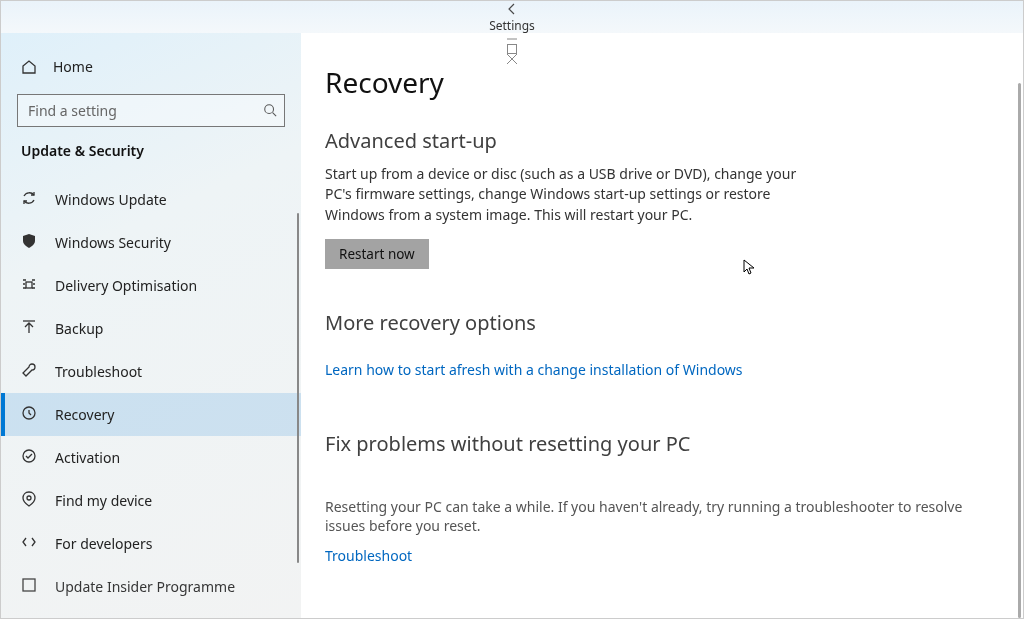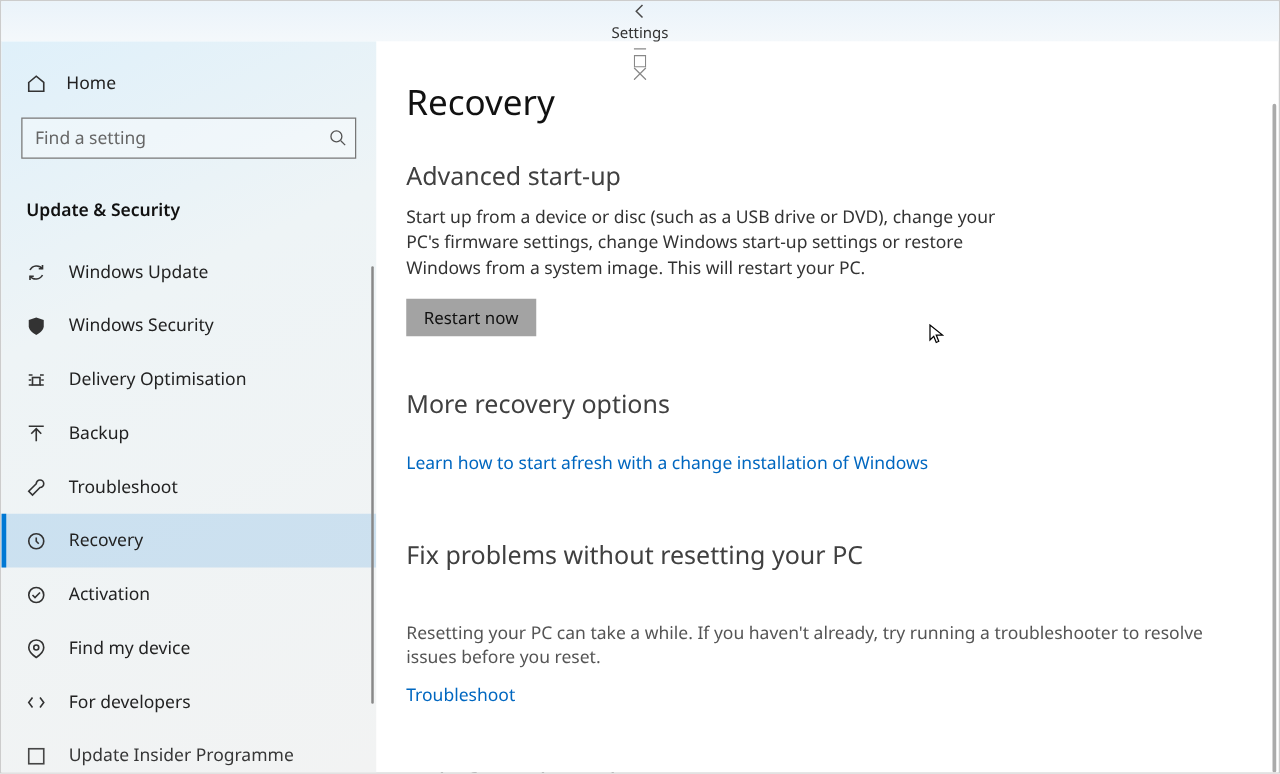--- a/index.html
+++ b/index.html
@@ -11,29 +11,29 @@
 .titlebar .back { width:44px; display:flex; align-items:center; justify-content:center; height:100%; color:#4a4a4a; cursor:pointer; }
 .titlebar .title { font-size:12px; color:#333; flex:1; }
 .titlebar .winbtn { width:46px; height:100%; display:flex; align-items:center; justify-content:center; color:#888; cursor:pointer; }
 .titlebar .winbtn svg { width:10px; height:10px; }
 
 .body { flex:1; display:flex; overflow:hidden; }
 
 .sidebar { width:300px; background: linear-gradient(155deg,#dff0fa 0%, #eef4f6 35%, #f2f3f3 100%); display:flex; flex-direction:column; padding-top:16px; }
 .home { display:flex; align-items:center; gap:16px; padding:8px 20px 18px; font-size:14px; color:#222; cursor:pointer;}
 .home .icon-slot { width:16px; display:flex; justify-content:center; }
-.searchwrap { margin: 0 16px 32px; position:relative; }
+.searchwrap { margin: 0 16px 14px; position:relative; }
 .searchbox { width:100%; border:1px solid #777; background:rgba(255,255,255,0.35); padding:6px 30px 6px 10px; font-size:14px; outline:none; color:#555; }
 .searchbox::placeholder { color:#666; }
 .searchicon { position:absolute; right:8px; top:50%; transform:translateY(-50%); color:#555; }
 
 .section-title { font-weight:600; font-size:14px; padding:0 20px 12px; color:#111; }
 
 .navlist { display:flex; flex-direction:column; overflow:hidden; margin-top:6px; }
-.navitem { display:flex; align-items:center; gap:18px; padding:12px 20px 12px 20px; font-size:14px; color:#222; cursor:pointer; position:relative; }
+.navitem { display:flex; gap:18px; padding:12px 20px 12px 20px; font-size:14px; color:#222; cursor:pointer; position:relative; }
 .navitem .icon-slot { width:16px; display:flex; justify-content:center; }
 .navitem.selected { background: rgba(0,120,215,0.15); }
 .navitem.selected::before { content:""; position:absolute; left:0; top:0; bottom:0; width:4px; background:#0078d4; }
 .icon-slot svg { width:16px; height:16px; }
 
 .content { flex:1; padding: 30px 20px 0 24px; position:relative; overflow:hidden; }
 h1.page { font-weight:400; font-size:28px; color:#111; margin-bottom:26px; }
 h2.section { font-weight:400; font-size:20px; color:#404040; margin-bottom:10px; }
 .desc { font-size:14px; color:#333; line-height:1.45; max-width:480px; margin-bottom:14px; }
 .btn { display:inline-block; background:#a3a3a3; border:none; padding:6px 14px; font-size:13.5px; color:#111; cursor:pointer; }

